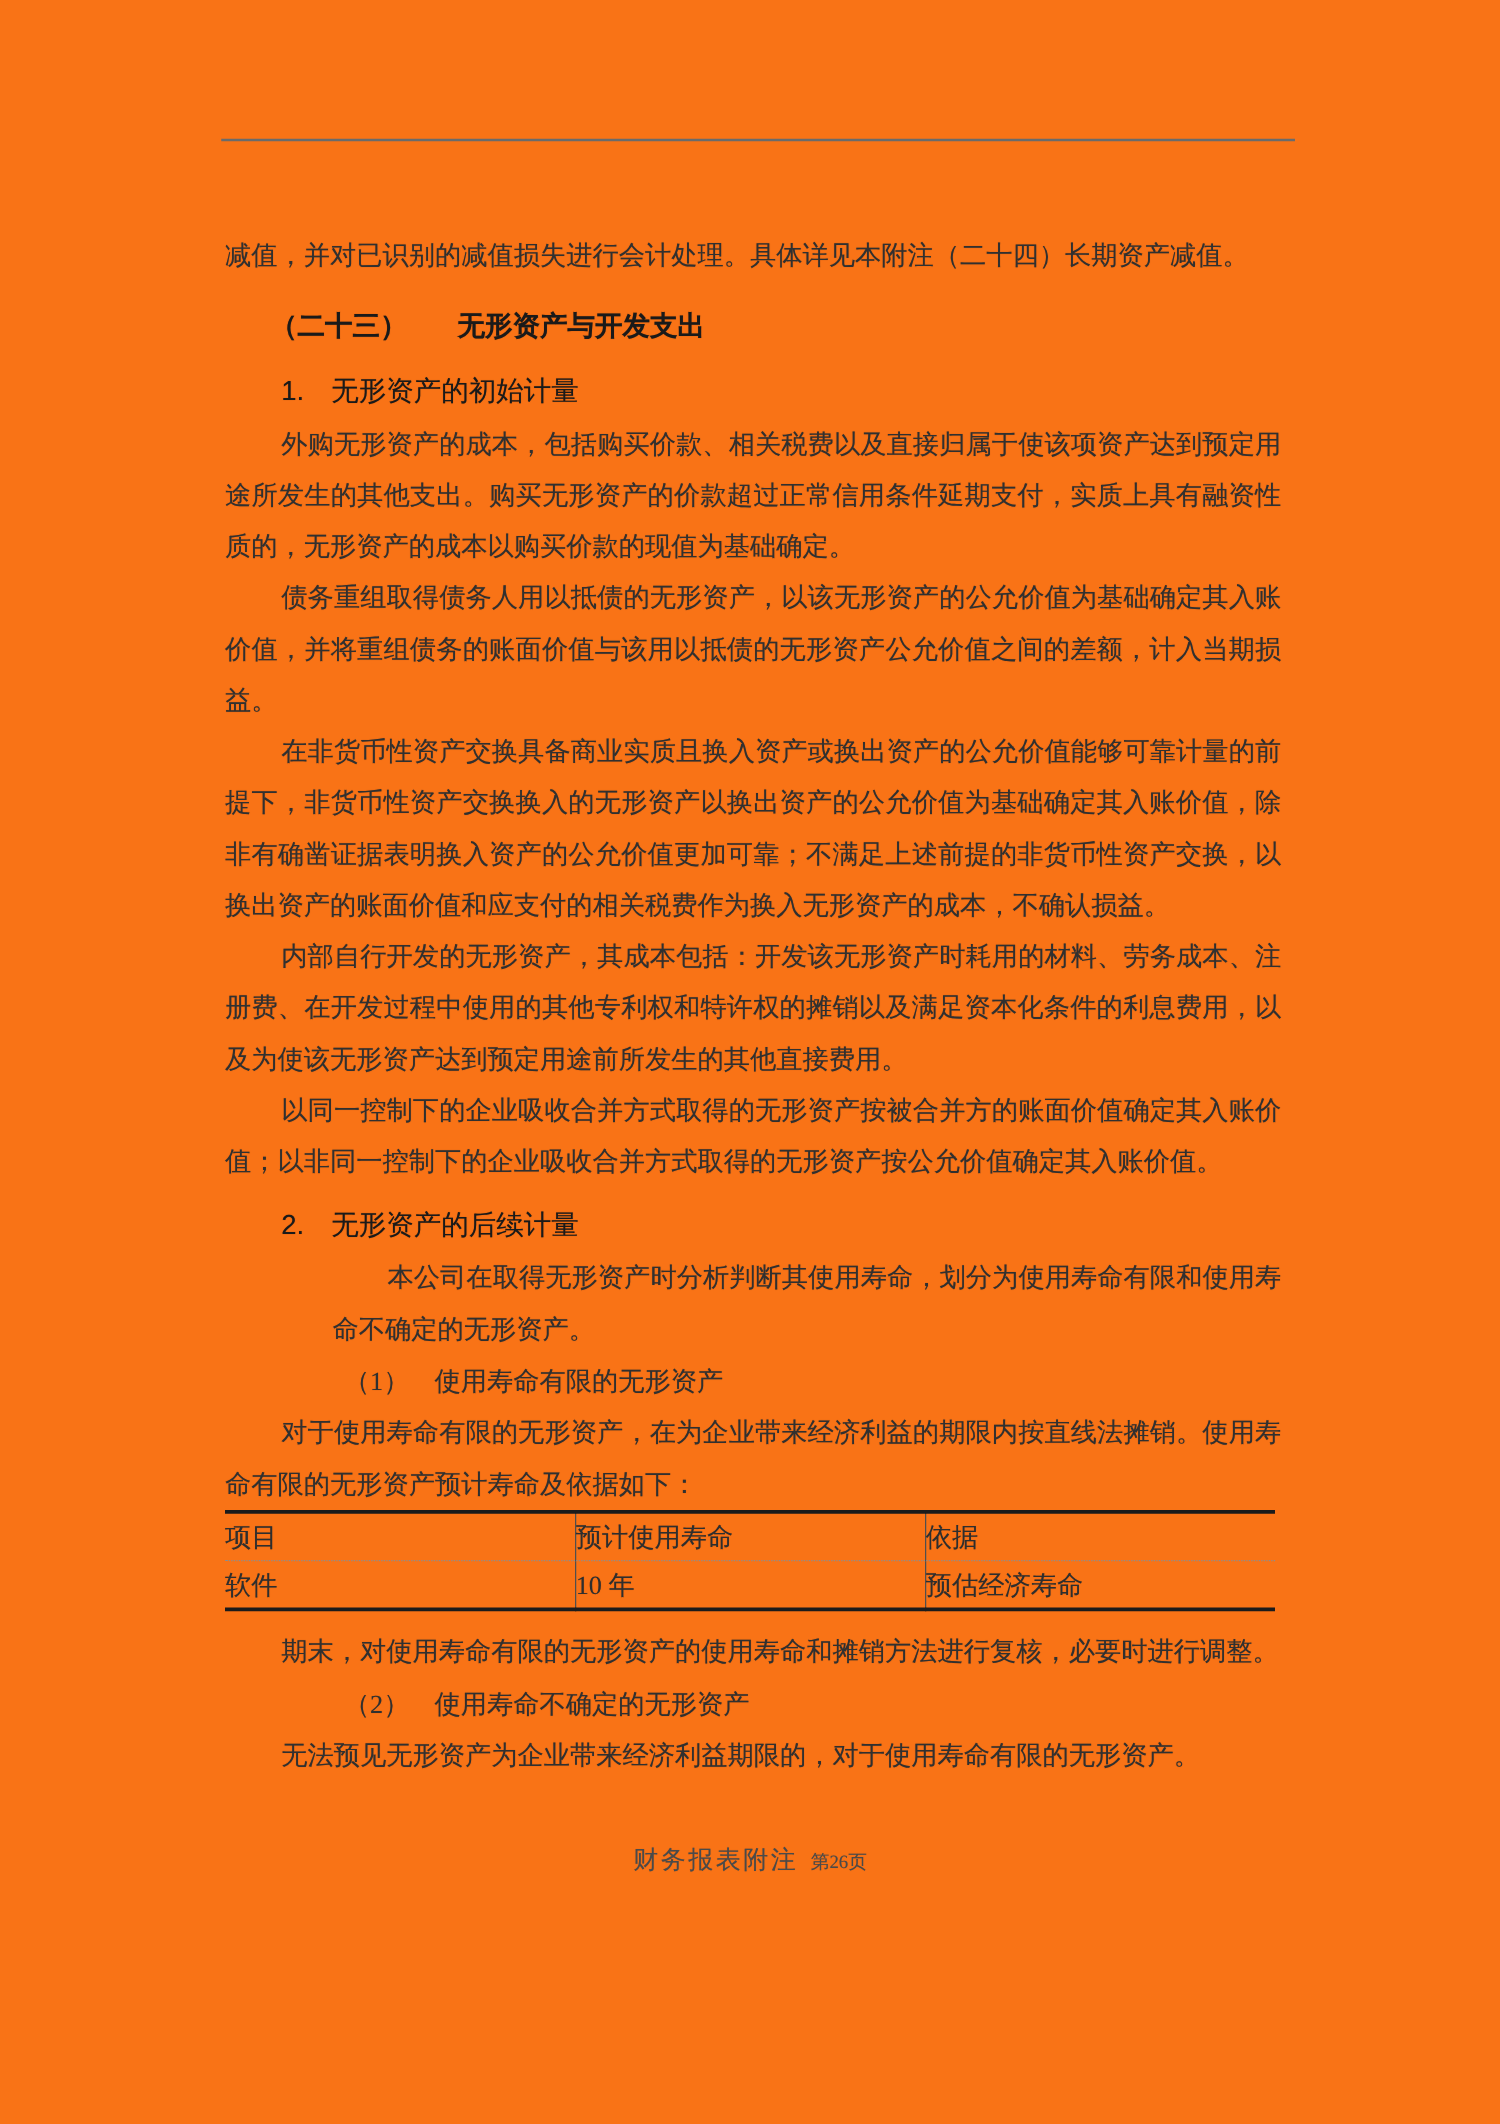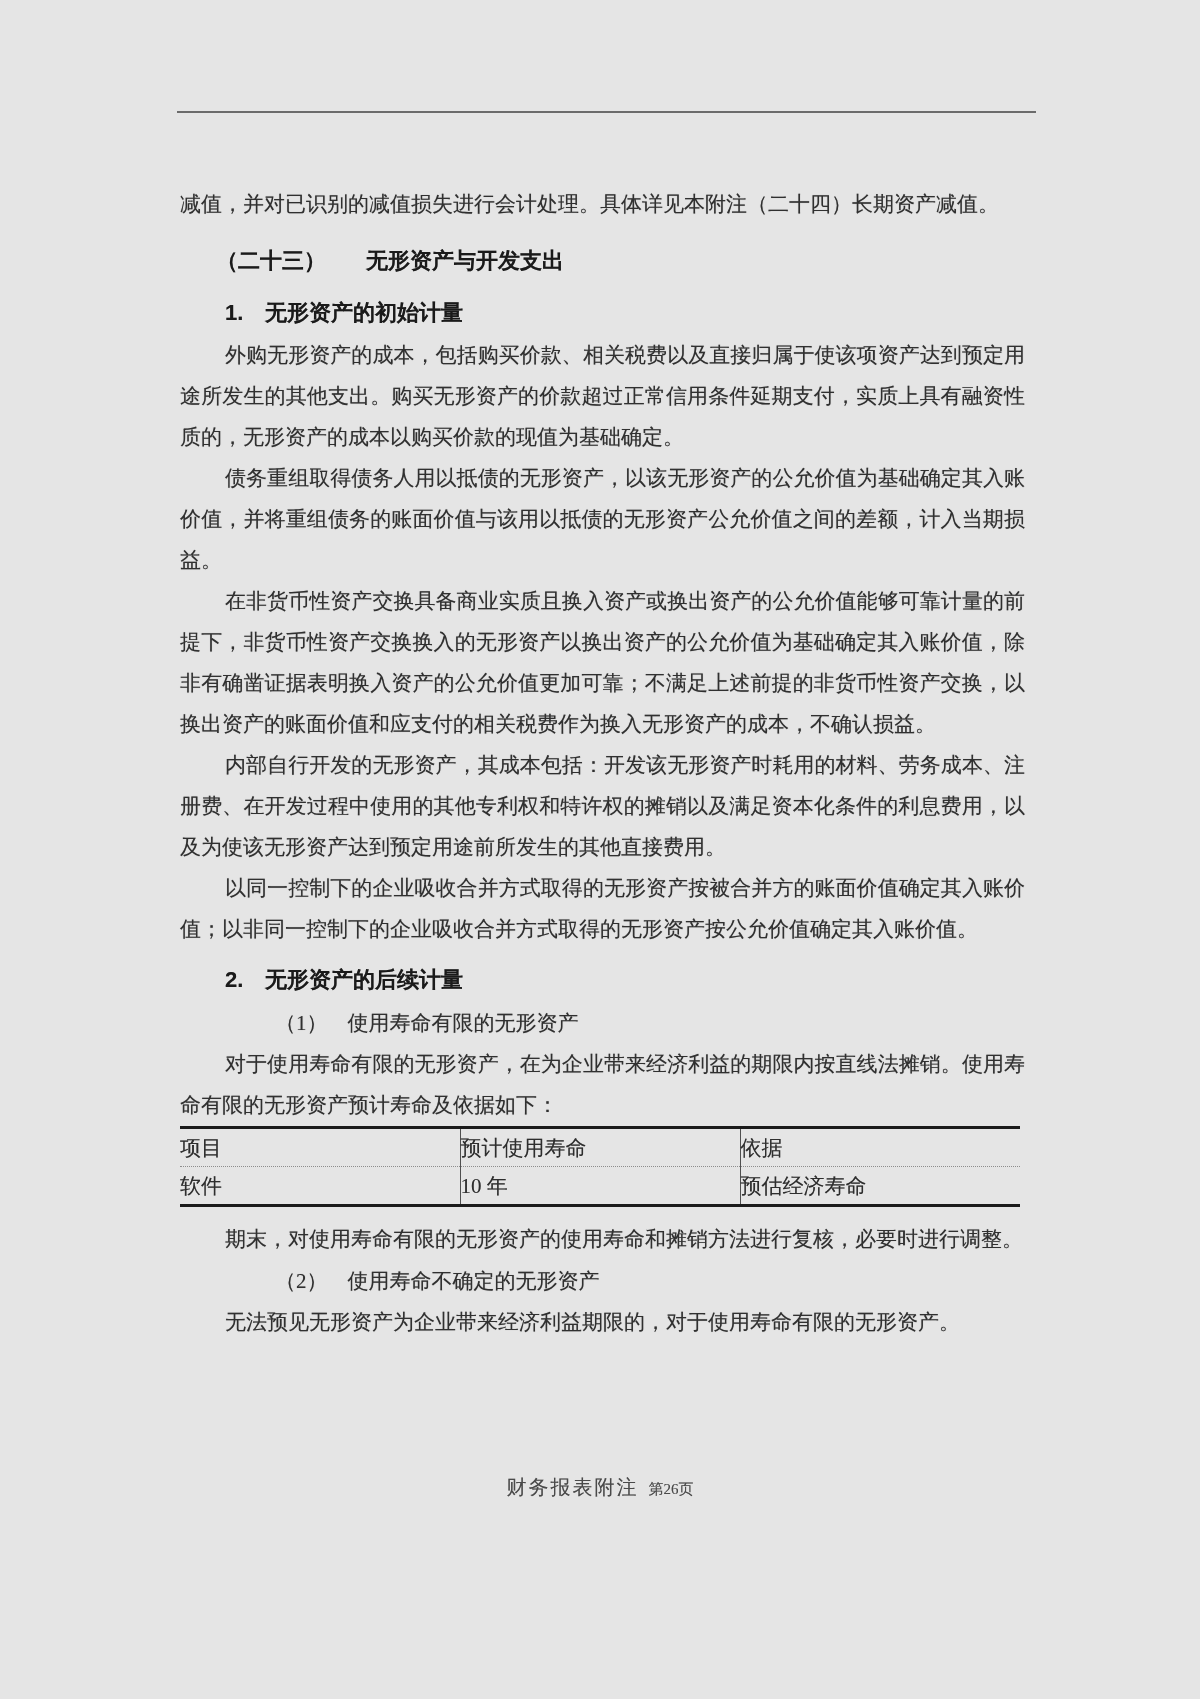--- a/index.html
+++ b/index.html
@@ -1,19 +1,19 @@
 <!DOCTYPE html>
 <html lang="zh"><head>
 <meta charset="utf-8">
 <style>
   html,body{margin:0;padding:0;background:#ffffff;}
   .page{
     position:relative;
     width:1200px;height:1699px;
-    background:#e5e5e5;
+    background:#f97316;
     overflow:hidden;
     font-family:"Liberation Serif","DejaVu Serif",serif;
     color:#303030;
   }
   .content{
     position:absolute;
     left:180px;top:0;
     width:845px;
   }
   .rule{
@@ -48,21 +48,21 @@
     font-size:22px;
     line-height:44px;
     color:#1a1a1a;
     text-shadow:0 0 0.6px rgba(20,20,20,.5);
   }
   .h-major .title{margin-left:40px;}
   
   .h-num{
     margin:8px 0 0 45px;
     font-family:"Liberation Sans","DejaVu Sans",sans-serif;
-    font-weight:bold;
+    font-weight:normal;
     font-size:22px;
     line-height:44px;
     color:#1a1a1a;
     text-shadow:0 0 0.6px rgba(20,20,20,.5);
   }
   .h-num .num{display:inline-block;min-width:40px;}
   
   .h-paren{
     margin:0 0 0 95px;
     font-size:21px;
@@ -120,20 +120,21 @@
     <div class="h-num"><span class="num">1.</span><span class="title">无形资产的初始计量</span></div>
 
     <p class="p">外购无形资产的成本，包括购买价款、相关税费以及直接归属于使该项资产达到预定用途所发生的其他支出。购买无形资产的价款超过正常信用条件延期支付，实质上具有融资性质的，无形资产的成本以购买价款的现值为基础确定。</p>
     <p class="p">债务重组取得债务人用以抵债的无形资产，以该无形资产的公允价值为基础确定其入账价值，并将重组债务的账面价值与该用以抵债的无形资产公允价值之间的差额，计入当期损益。</p>
     <p class="p">在非货币性资产交换具备商业实质且换入资产或换出资产的公允价值能够可靠计量的前提下，非货币性资产交换换入的无形资产以换出资产的公允价值为基础确定其入账价值，除非有确凿证据表明换入资产的公允价值更加可靠；不满足上述前提的非货币性资产交换，以换出资产的账面价值和应支付的相关税费作为换入无形资产的成本，不确认损益。</p>
     <p class="p">内部自行开发的无形资产，其成本包括：开发该无形资产时耗用的材料、劳务成本、注册费、在开发过程中使用的其他专利权和特许权的摊销以及满足资本化条件的利息费用，以及为使该无形资产达到预定用途前所发生的其他直接费用。</p>
     <p class="p">以同一控制下的企业吸收合并方式取得的无形资产按被合并方的账面价值确定其入账价值；以非同一控制下的企业吸收合并方式取得的无形资产按公允价值确定其入账价值。</p>
 
     <div class="h-num"><span class="num">2.</span><span class="title">无形资产的后续计量</span></div>
 
+    <p class="p p-block">本公司在取得无形资产时分析判断其使用寿命，划分为使用寿命有限和使用寿命不确定的无形资产。</p>
 
     <div class="h-paren"><span class="num">（1）</span><span class="title">使用寿命有限的无形资产</span></div>
 
     <p class="p">对于使用寿命有限的无形资产，在为企业带来经济利益的期限内按直线法摊销。使用寿命有限的无形资产预计寿命及依据如下：</p>
 
     <table class="notes">
       <tbody>
           <tr class="hdr">
         <td>项目</td>
         <td>预计使用寿命</td>

